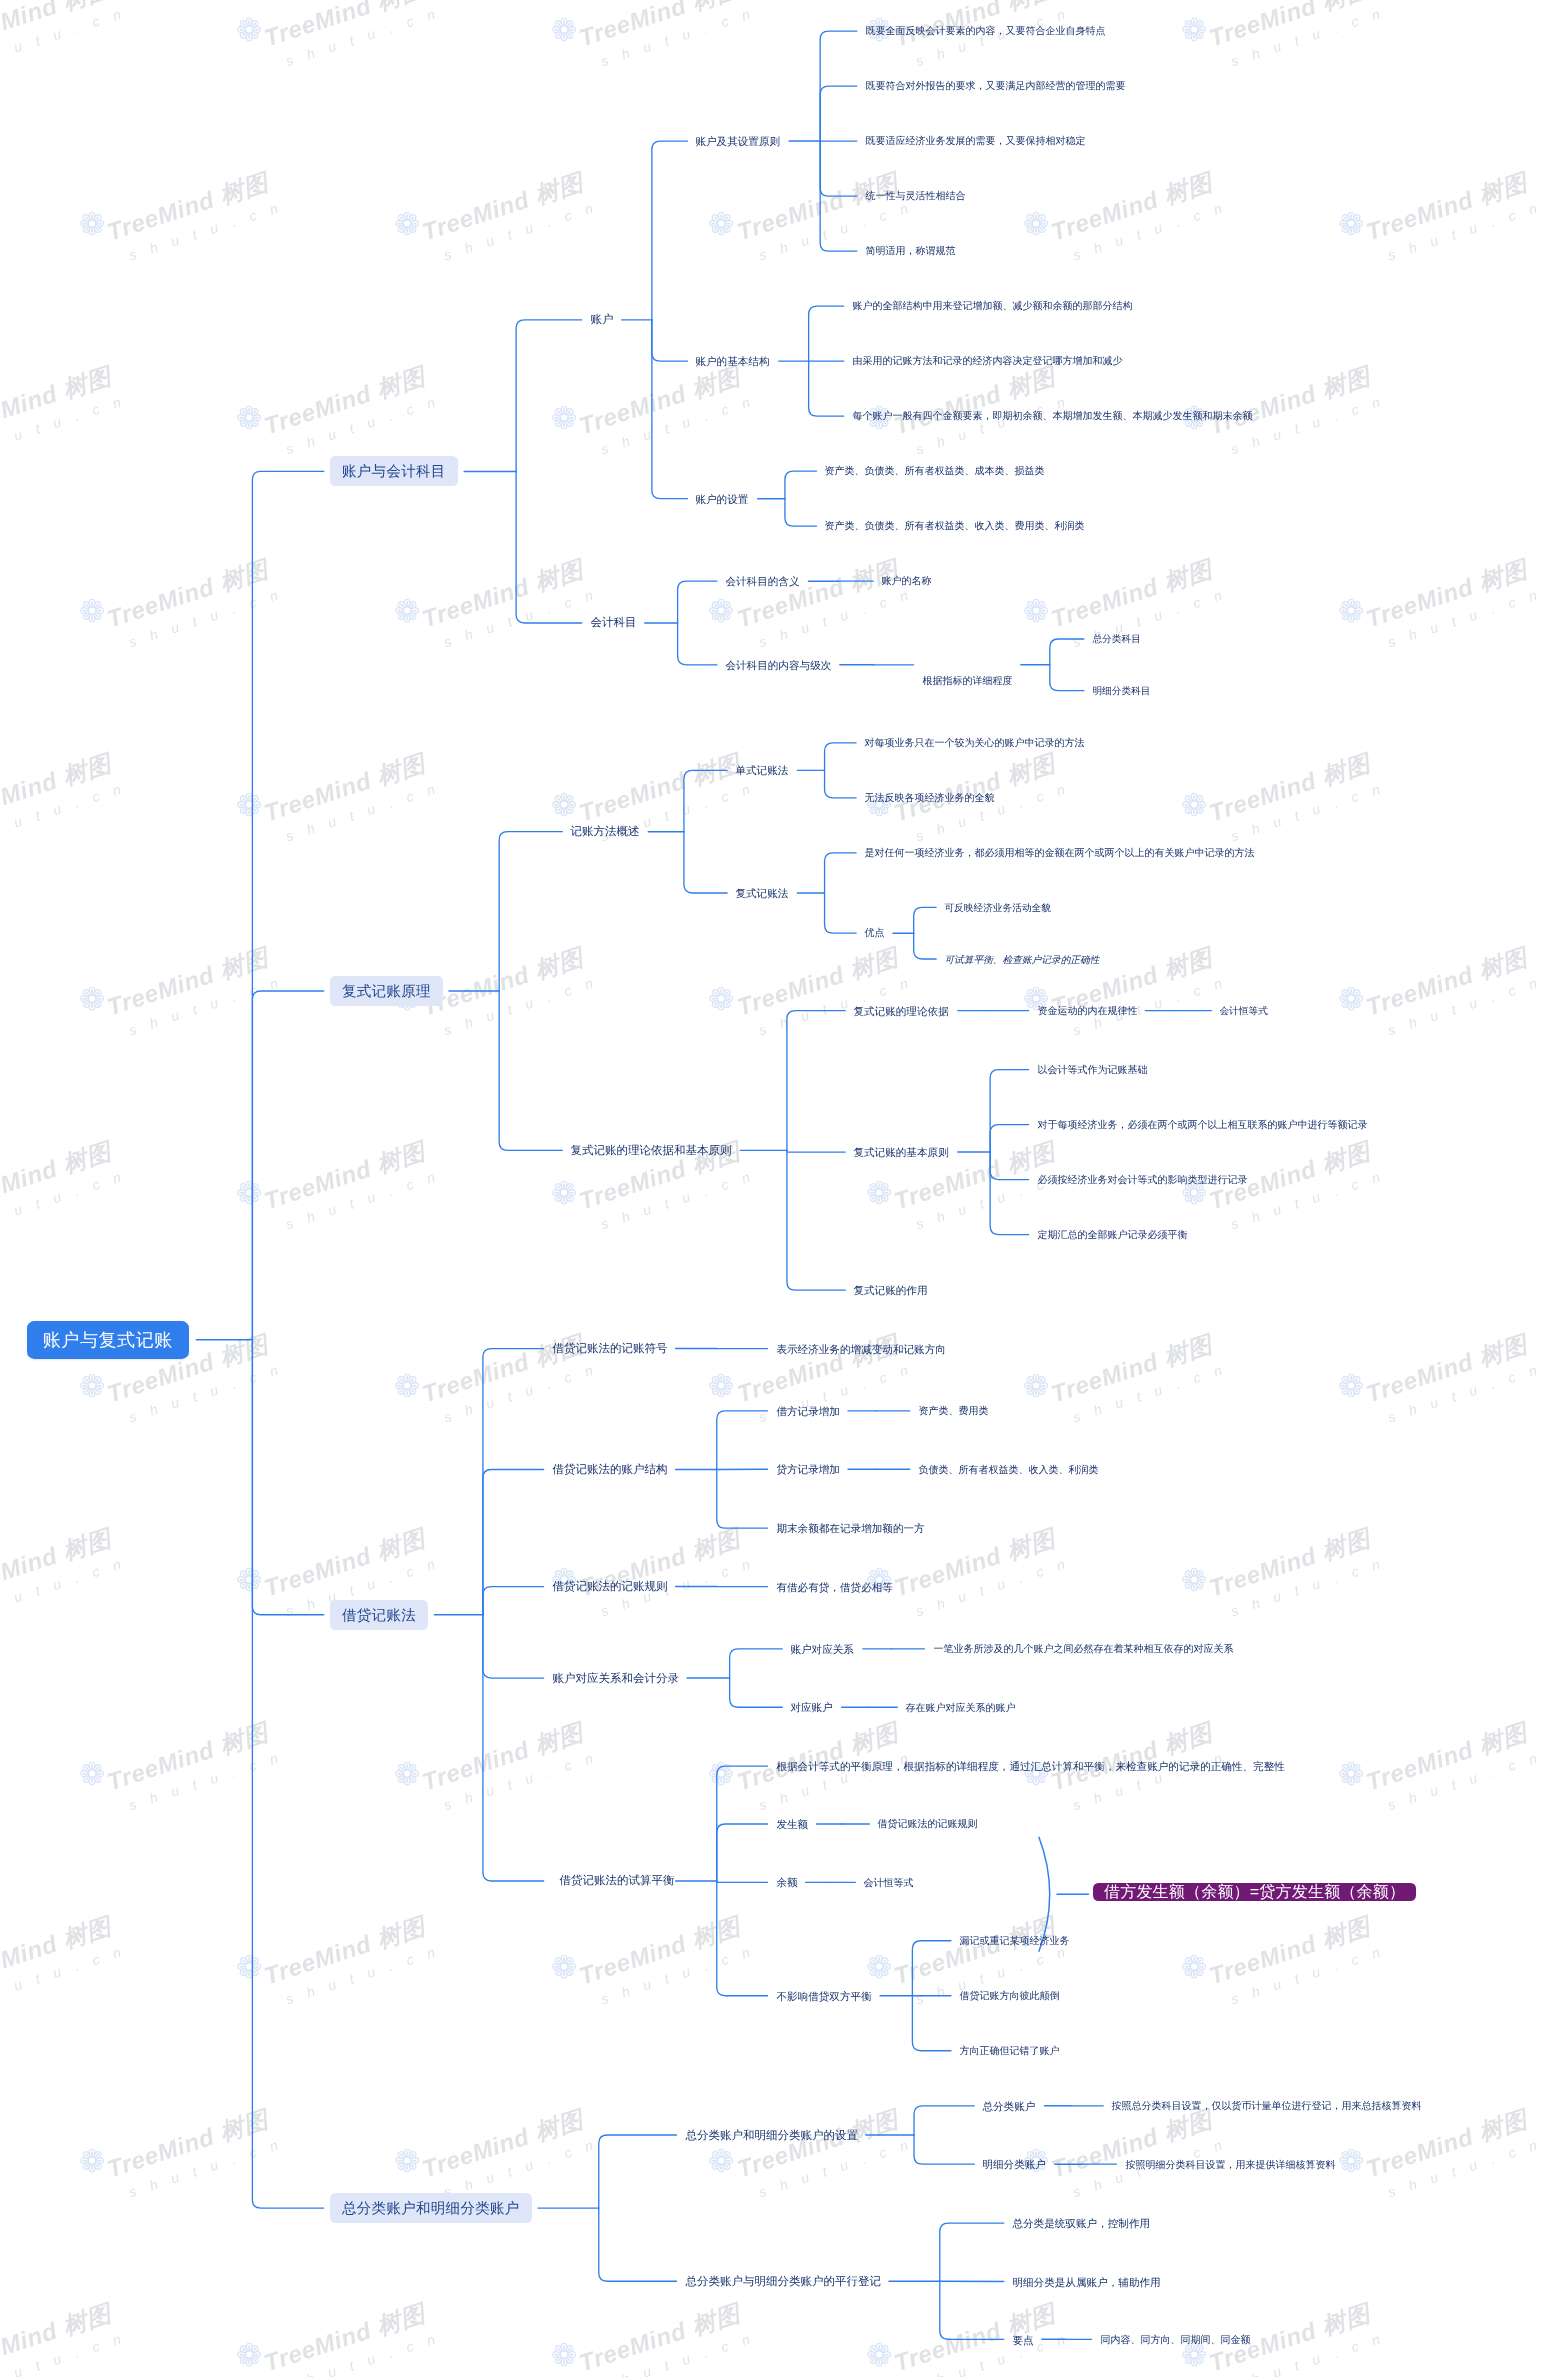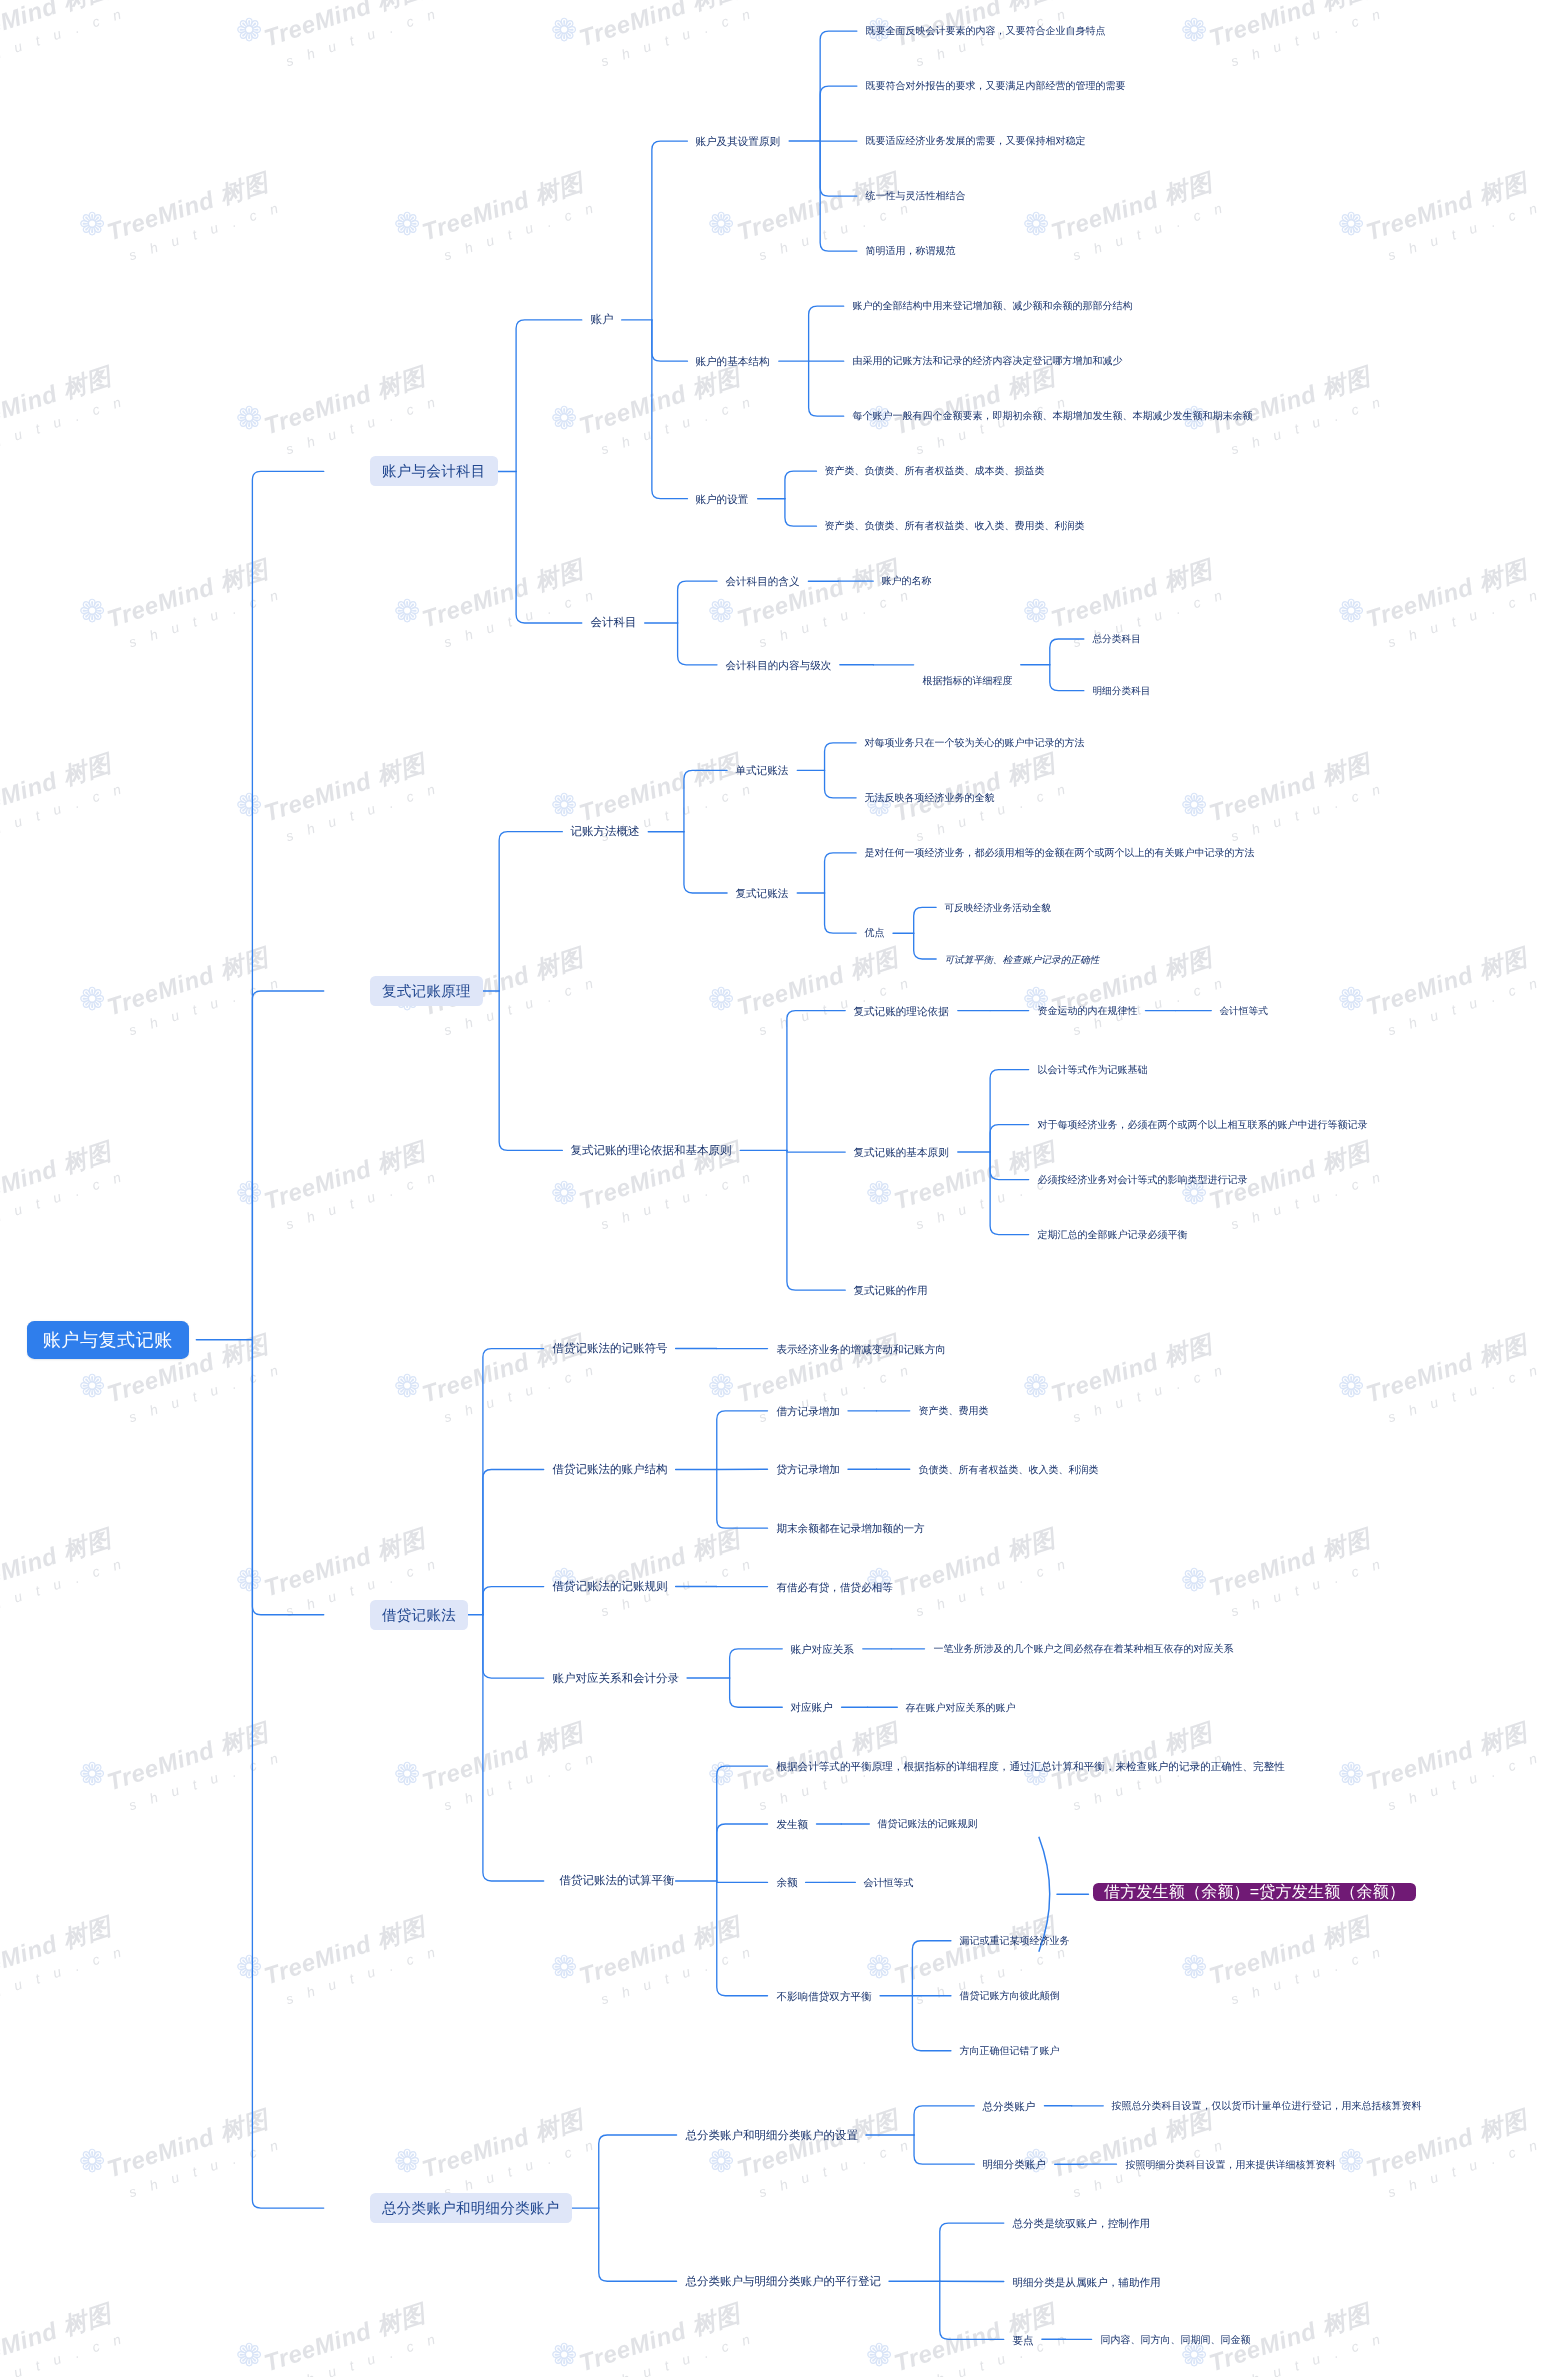--- a/index.html
+++ b/index.html
@@ -67,21 +67,20 @@
     box-shadow:0 0.6px 1.8px rgba(0,0,0,.10);
   }
   
   .n-l1 {
     background:#dfe6f8;
     color:#21478f;
     font-size:14.5px;
     border-radius:5.4px;
     padding:6.7px 12px;
     letter-spacing:0.3px;
-    margin-left:40px;
   }
   
   .n-l2 {
     color:#15306b;
     font-size:11.5px;
     padding:1.2px 2.4px;
   }
   
   .n-l3 {
     color:#15306b;

